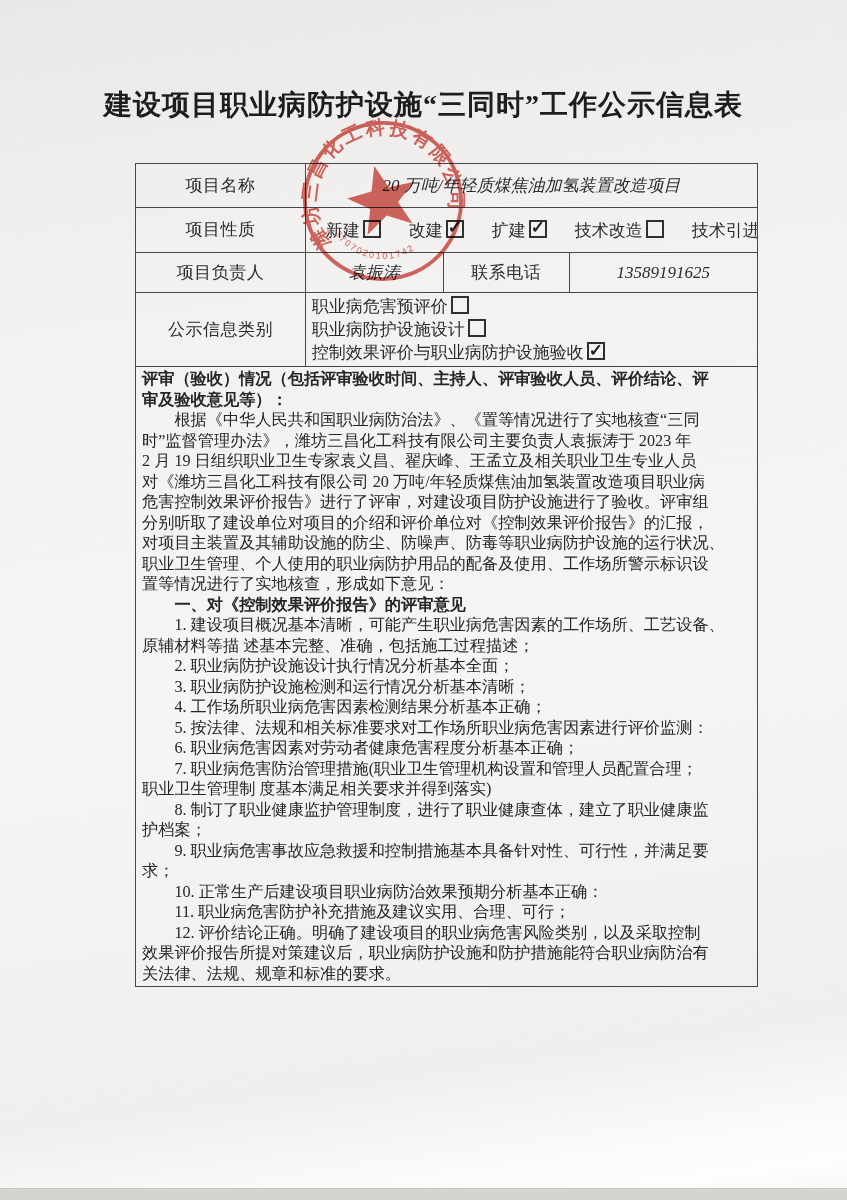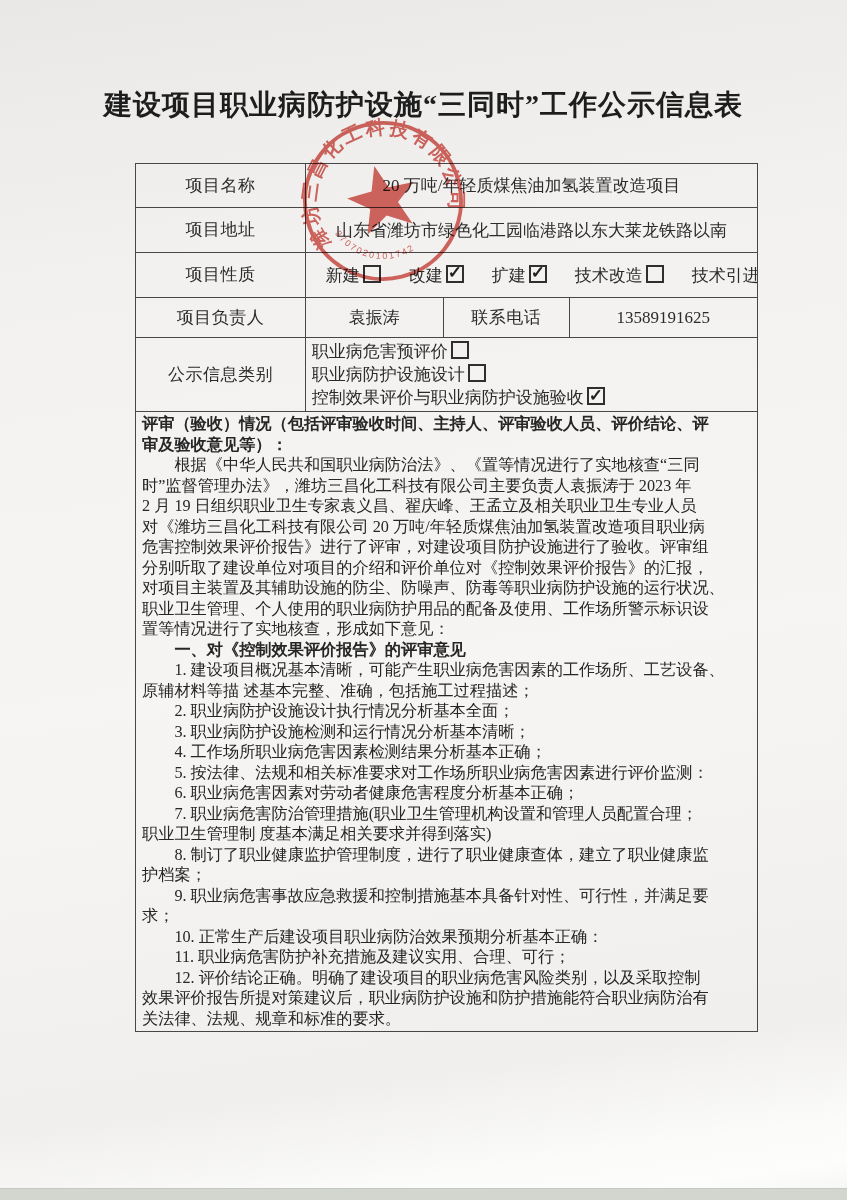--- a/index.html
+++ b/index.html
@@ -26,21 +26,21 @@
     font-size:17px;
     padding-left:8px;
   }
   table.form td{
     border:1.6px solid #474747;
     padding:2px 6px;
     vertical-align:middle;
     overflow:hidden;
   }
   td.lab{text-align:center;letter-spacing:.5px;line-height:24px;}
-  td.val{text-align:center;}
+  td.val{text-align:center;font-style:italic;}
   td.val-left{text-align:left;padding-left:9px;margin-left:8px;}
   .nature{display:flex;gap:28px;justify-content:flex-start;padding-left:14px;flex-wrap:nowrap;white-space:nowrap;}
   .opt{white-space:nowrap;}
   .cats .opt{display:block;line-height:23px;}
   .box{
     display:inline-block;width:14px;height:14px;
     border:2px solid #2f2f2f;vertical-align:-2px;margin-left:3px;
     position:relative;background:transparent;
   }
   .box.checked::after{
@@ -71,24 +71,20 @@
     <colgroup>
       <col style="width:27.3%">
         <col style="width:22.2%">
         <col style="width:20.2%">
         <col style="width:30.3%">
     </colgroup>
     <tbody>
         <tr style="height:44px">
       <td class="lab">项目名称</td>
       <td class="val" colspan="3">20 万吨/年轻质煤焦油加氢装置改造项目</td>
-    </tr>
-    <tr style="height:45px">
-      <td class="lab">项目地址</td>
-      <td class="val" colspan="3">山东省潍坊市绿色化工园临港路以东大莱龙铁路以南</td>
     </tr>
     <tr style="height:45px">
       <td class="lab">项目性质</td>
       <td colspan="3">
         <div class="nature">
 
             <span class="opt"><span>新建</span><span class="box"></span></span>
 
             <span class="opt"><span>改建</span><span class="box checked"></span></span>
 

